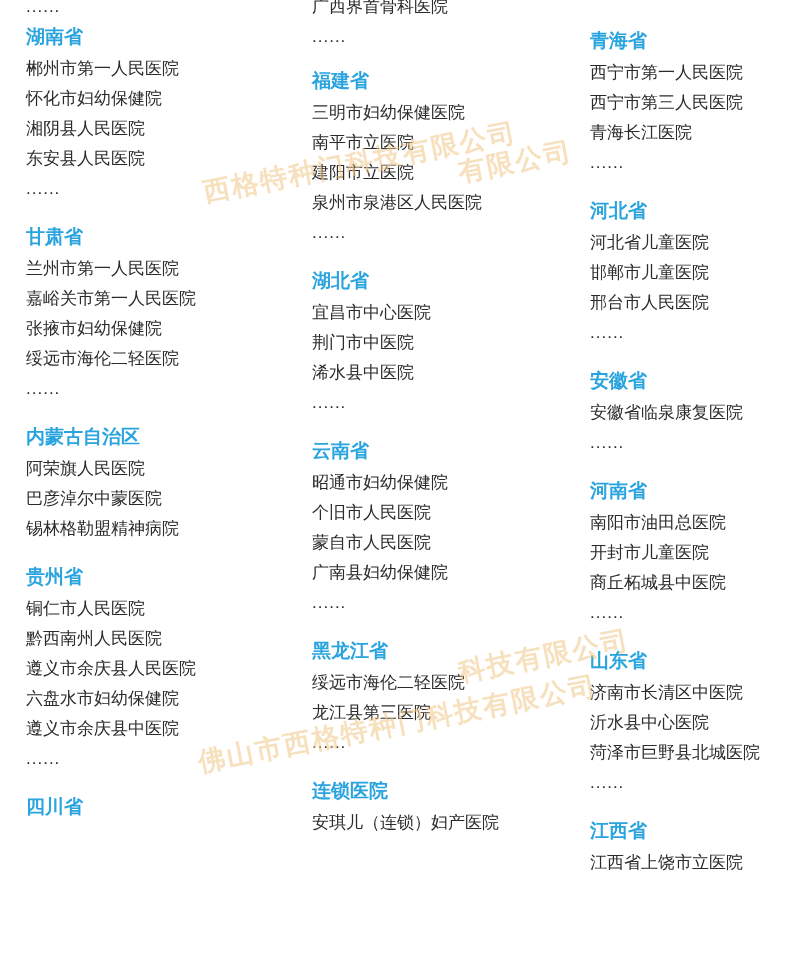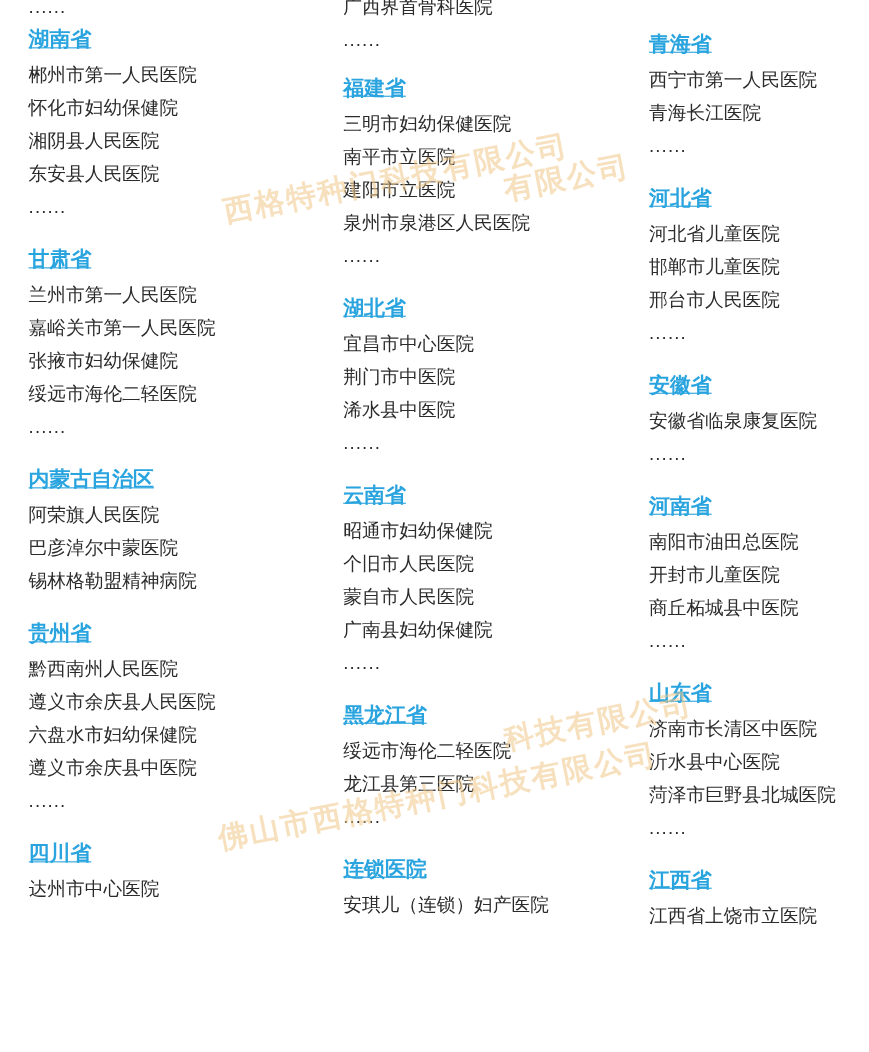--- a/index.html
+++ b/index.html
@@ -61,21 +61,20 @@
   .group {
     margin-bottom: 18px;
   }
   .province {
     color: #2aa4df;
     font-size: 19px;
     font-weight: bold;
     line-height: 30px;
     margin-bottom: 2px;
     font-family: "Liberation Sans", "DejaVu Sans", sans-serif;
-    text-decoration: underline;
   }
   .hosp {
     color: #2b2b2b;
     font-size: 17px;
     line-height: 30px;
     white-space: nowrap;
   }
   .ellip {
     color: #2b2b2b;
     font-size: 17px;
@@ -126,30 +125,30 @@
 
       <div class="group">
         <div class="province">内蒙古自治区</div>
         <div class="hosp">阿荣旗人民医院</div>
         <div class="hosp">巴彦淖尔中蒙医院</div>
         <div class="hosp">锡林格勒盟精神病院</div>
       </div>
 
       <div class="group">
         <div class="province">贵州省</div>
+        <div class="hosp">铜仁市人民医院</div>
         <div class="hosp">黔西南州人民医院</div>
         <div class="hosp">遵义市余庆县人民医院</div>
         <div class="hosp">六盘水市妇幼保健院</div>
         <div class="hosp">遵义市余庆县中医院</div>
         <div class="ellip">......</div>
       </div>
 
       <div class="group clip-bottom">
         <div class="province">四川省</div>
-        <div class="hosp">达州市中心医院</div>
       </div>
     </div>
 
     <div class="col col2">
       <div class="hosp top-partial">广西界首骨科医院</div>
       <div class="ellip">......</div>
       <div style="height:14px"></div>
 
       <div class="group">
         <div class="province">福建省</div>
@@ -189,20 +188,21 @@
         <div class="hosp">安琪儿（连锁）妇产医院</div>
       </div>
     </div>
 
     <div class="col col3">
       <div style="height:26px"></div>
 
       <div class="group">
         <div class="province">青海省</div>
         <div class="hosp">西宁市第一人民医院</div>
+        <div class="hosp">西宁市第三人民医院</div>
         <div class="hosp">青海长江医院</div>
         <div class="ellip">......</div>
       </div>
 
       <div class="group">
         <div class="province">河北省</div>
         <div class="hosp">河北省儿童医院</div>
         <div class="hosp">邯郸市儿童医院</div>
         <div class="hosp">邢台市人民医院</div>
         <div class="ellip">......</div>

